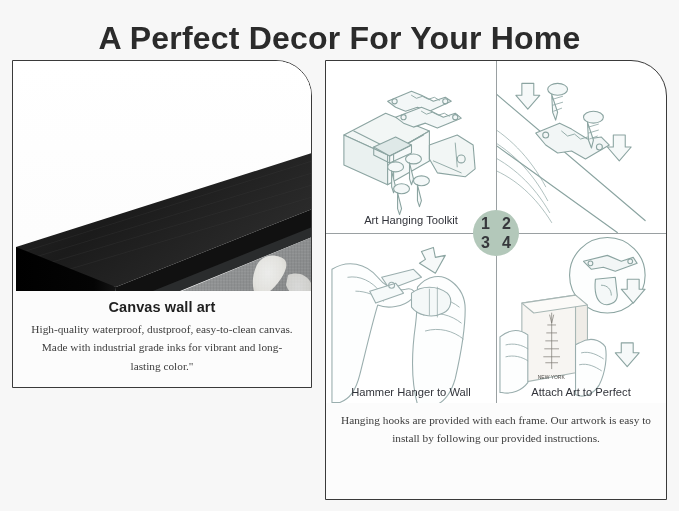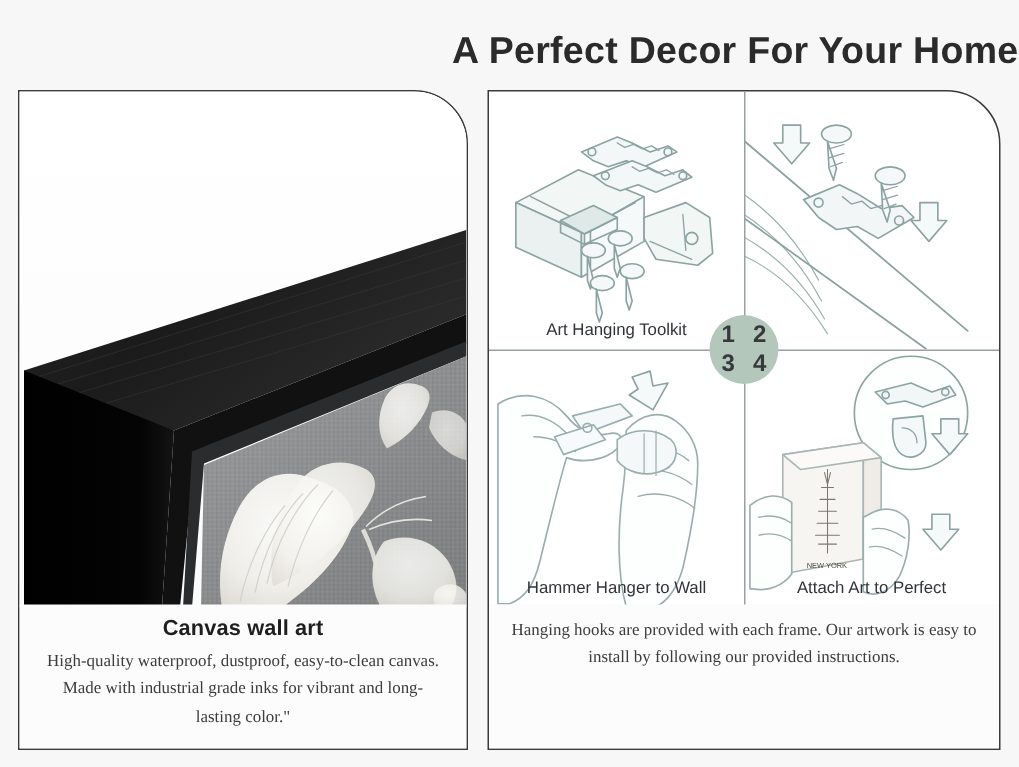--- a/index.html
+++ b/index.html
@@ -9,36 +9,36 @@
     background: #f7f7f7;
     font-family: "Liberation Sans", sans-serif;
     overflow: hidden;
     position: relative;
   }
 
   
   .page-title {
     position: absolute;
     top: 20px; left: 0; right: 0;
-    text-align: right;
-    font-size: 25px;
+    text-align: center;
+    font-size: 32px;
     font-weight: bold;
     color: #2b2b2b;
     letter-spacing: 0.2px;
   }
 
   
   .panel {
     position: absolute;
     background: #fff;
     border: 1.3px solid #3a3a3a;
     border-top-right-radius: 36px;
     overflow: hidden;
   }
-  .panel-left  { left: 12px;  top: 60px; width: 300px; height: 440px; }
+  .panel-left  { left: 12px;  top: 60px; width: 300px; height: 328px; }
   .panel-right { left: 325px; top: 60px; width: 342px; height: 440px; padding-left: 38px; }
 
   
   .caption {
     position: absolute;
     left: 0; right: 0; bottom: 0;
     background: #fcfcfc;
     padding: 8px 14px 10px 14px;
     text-align: center;
   }

